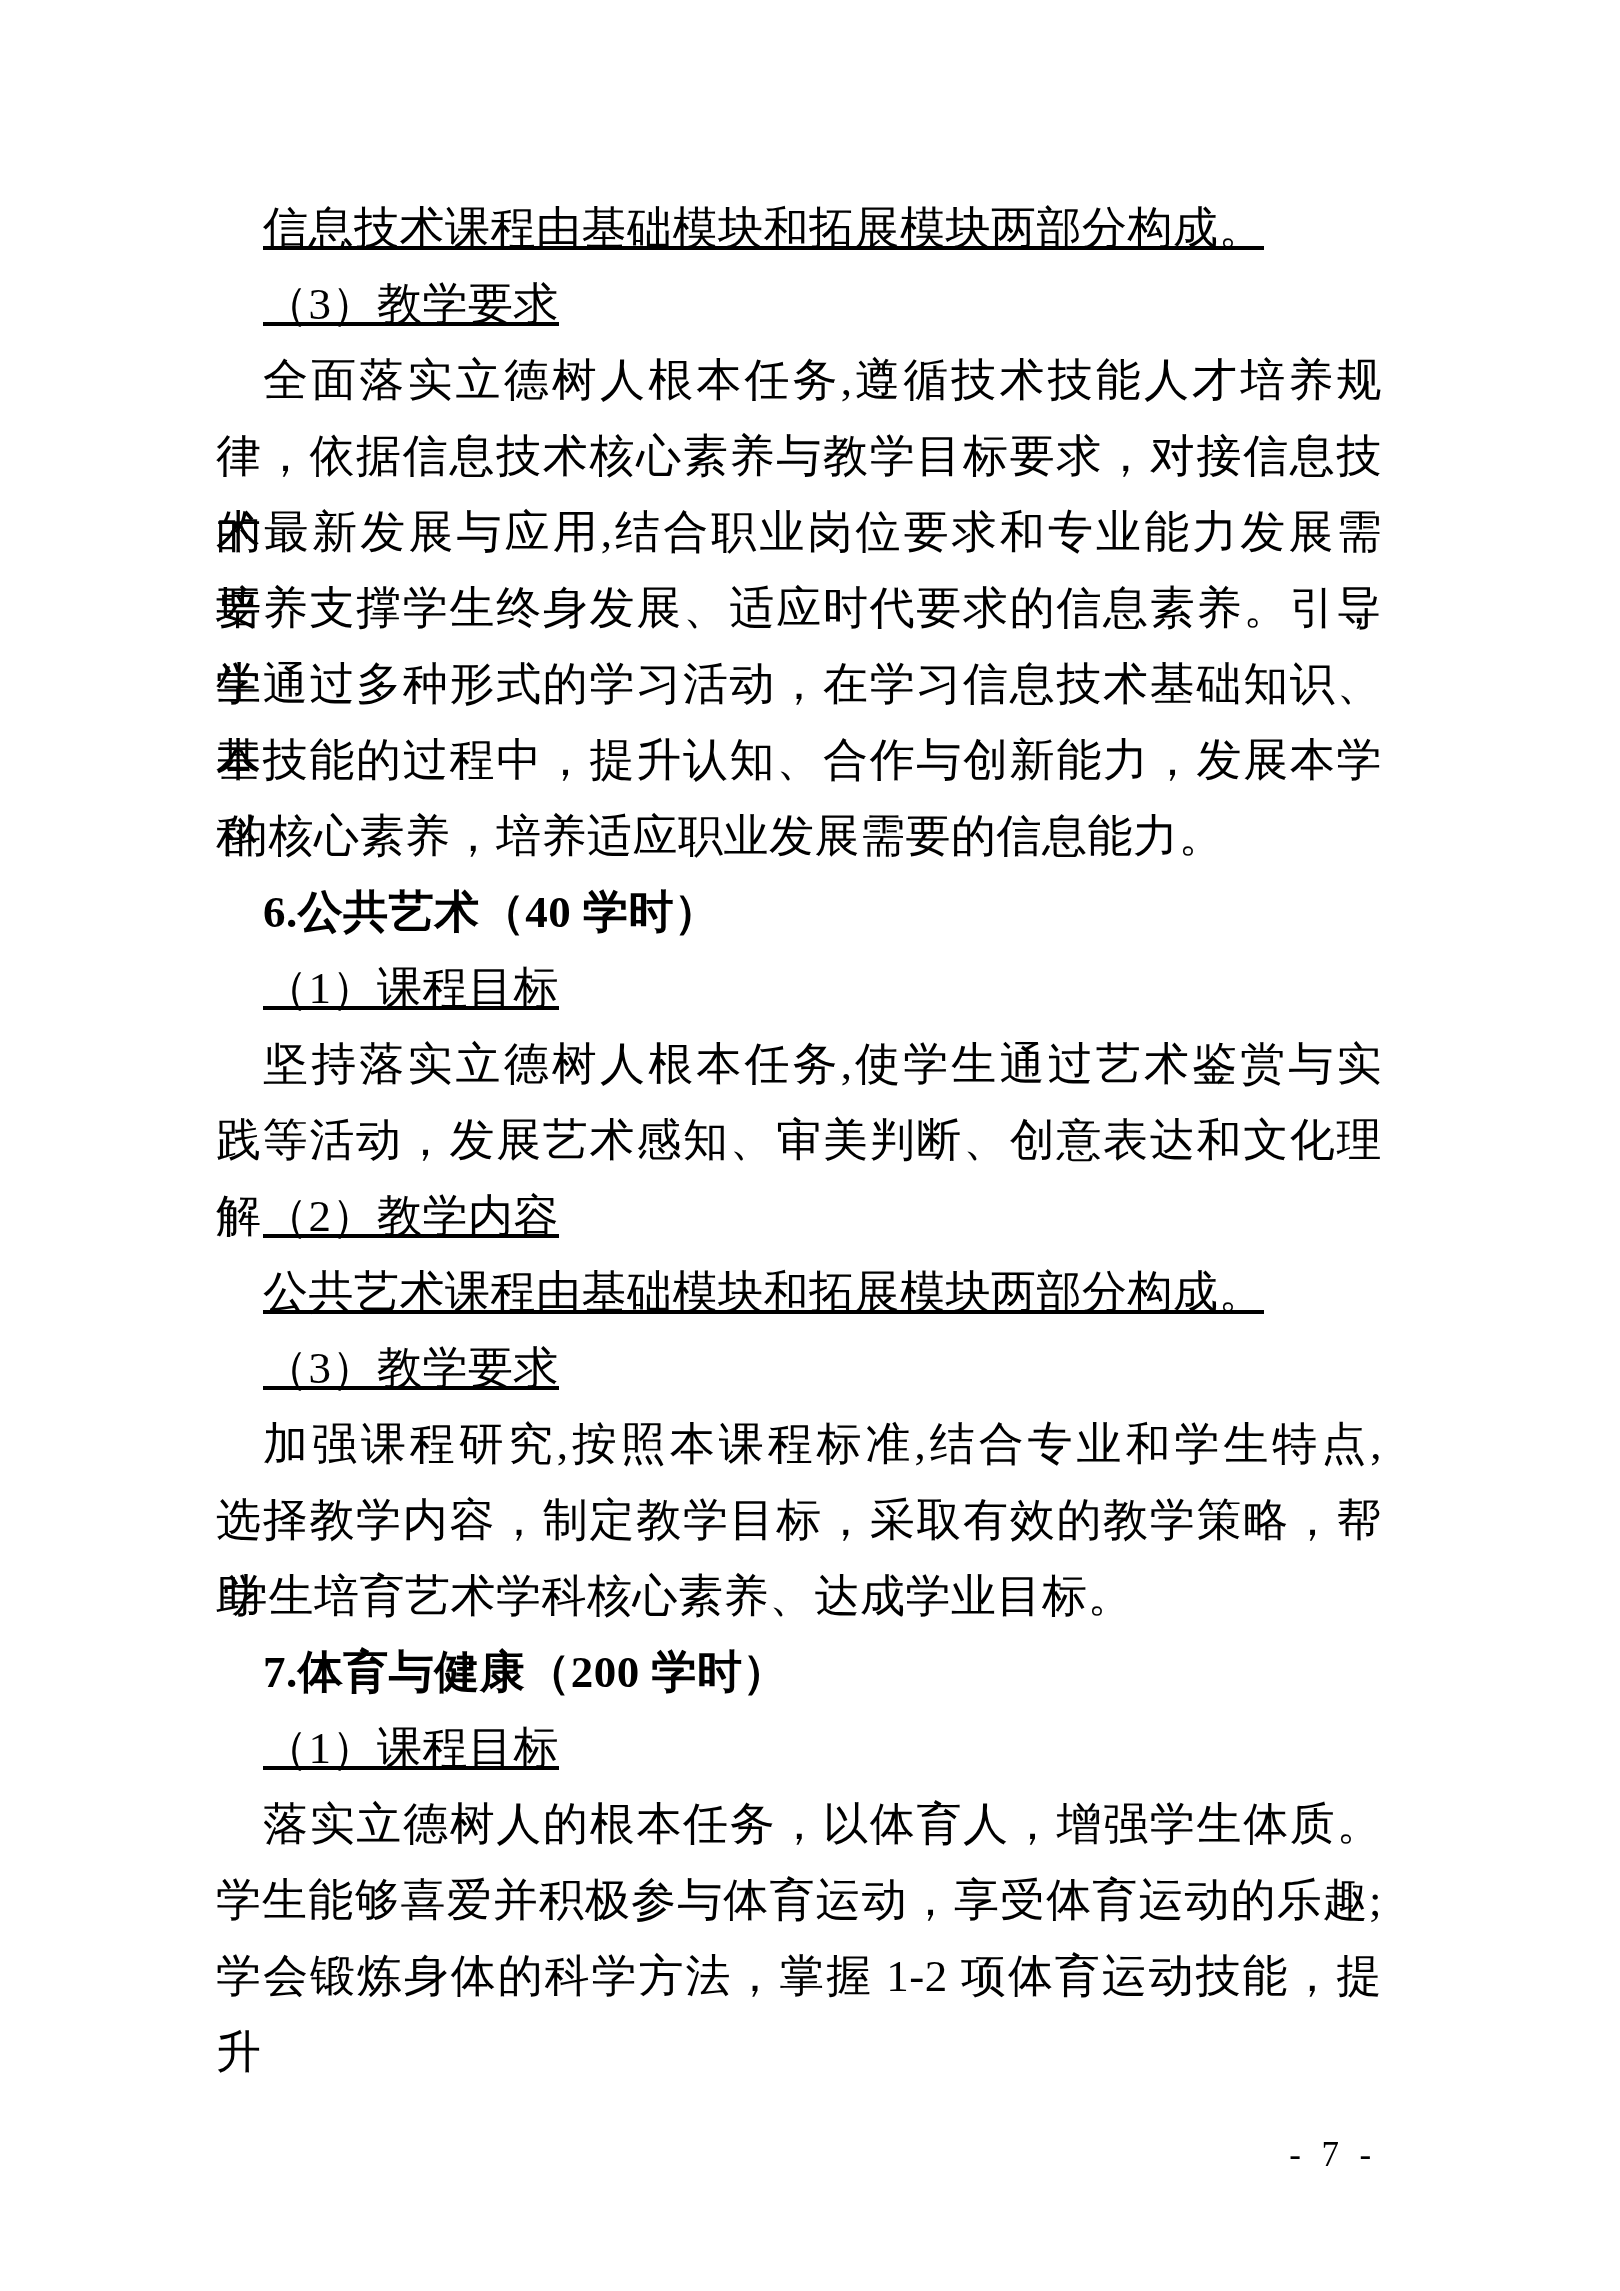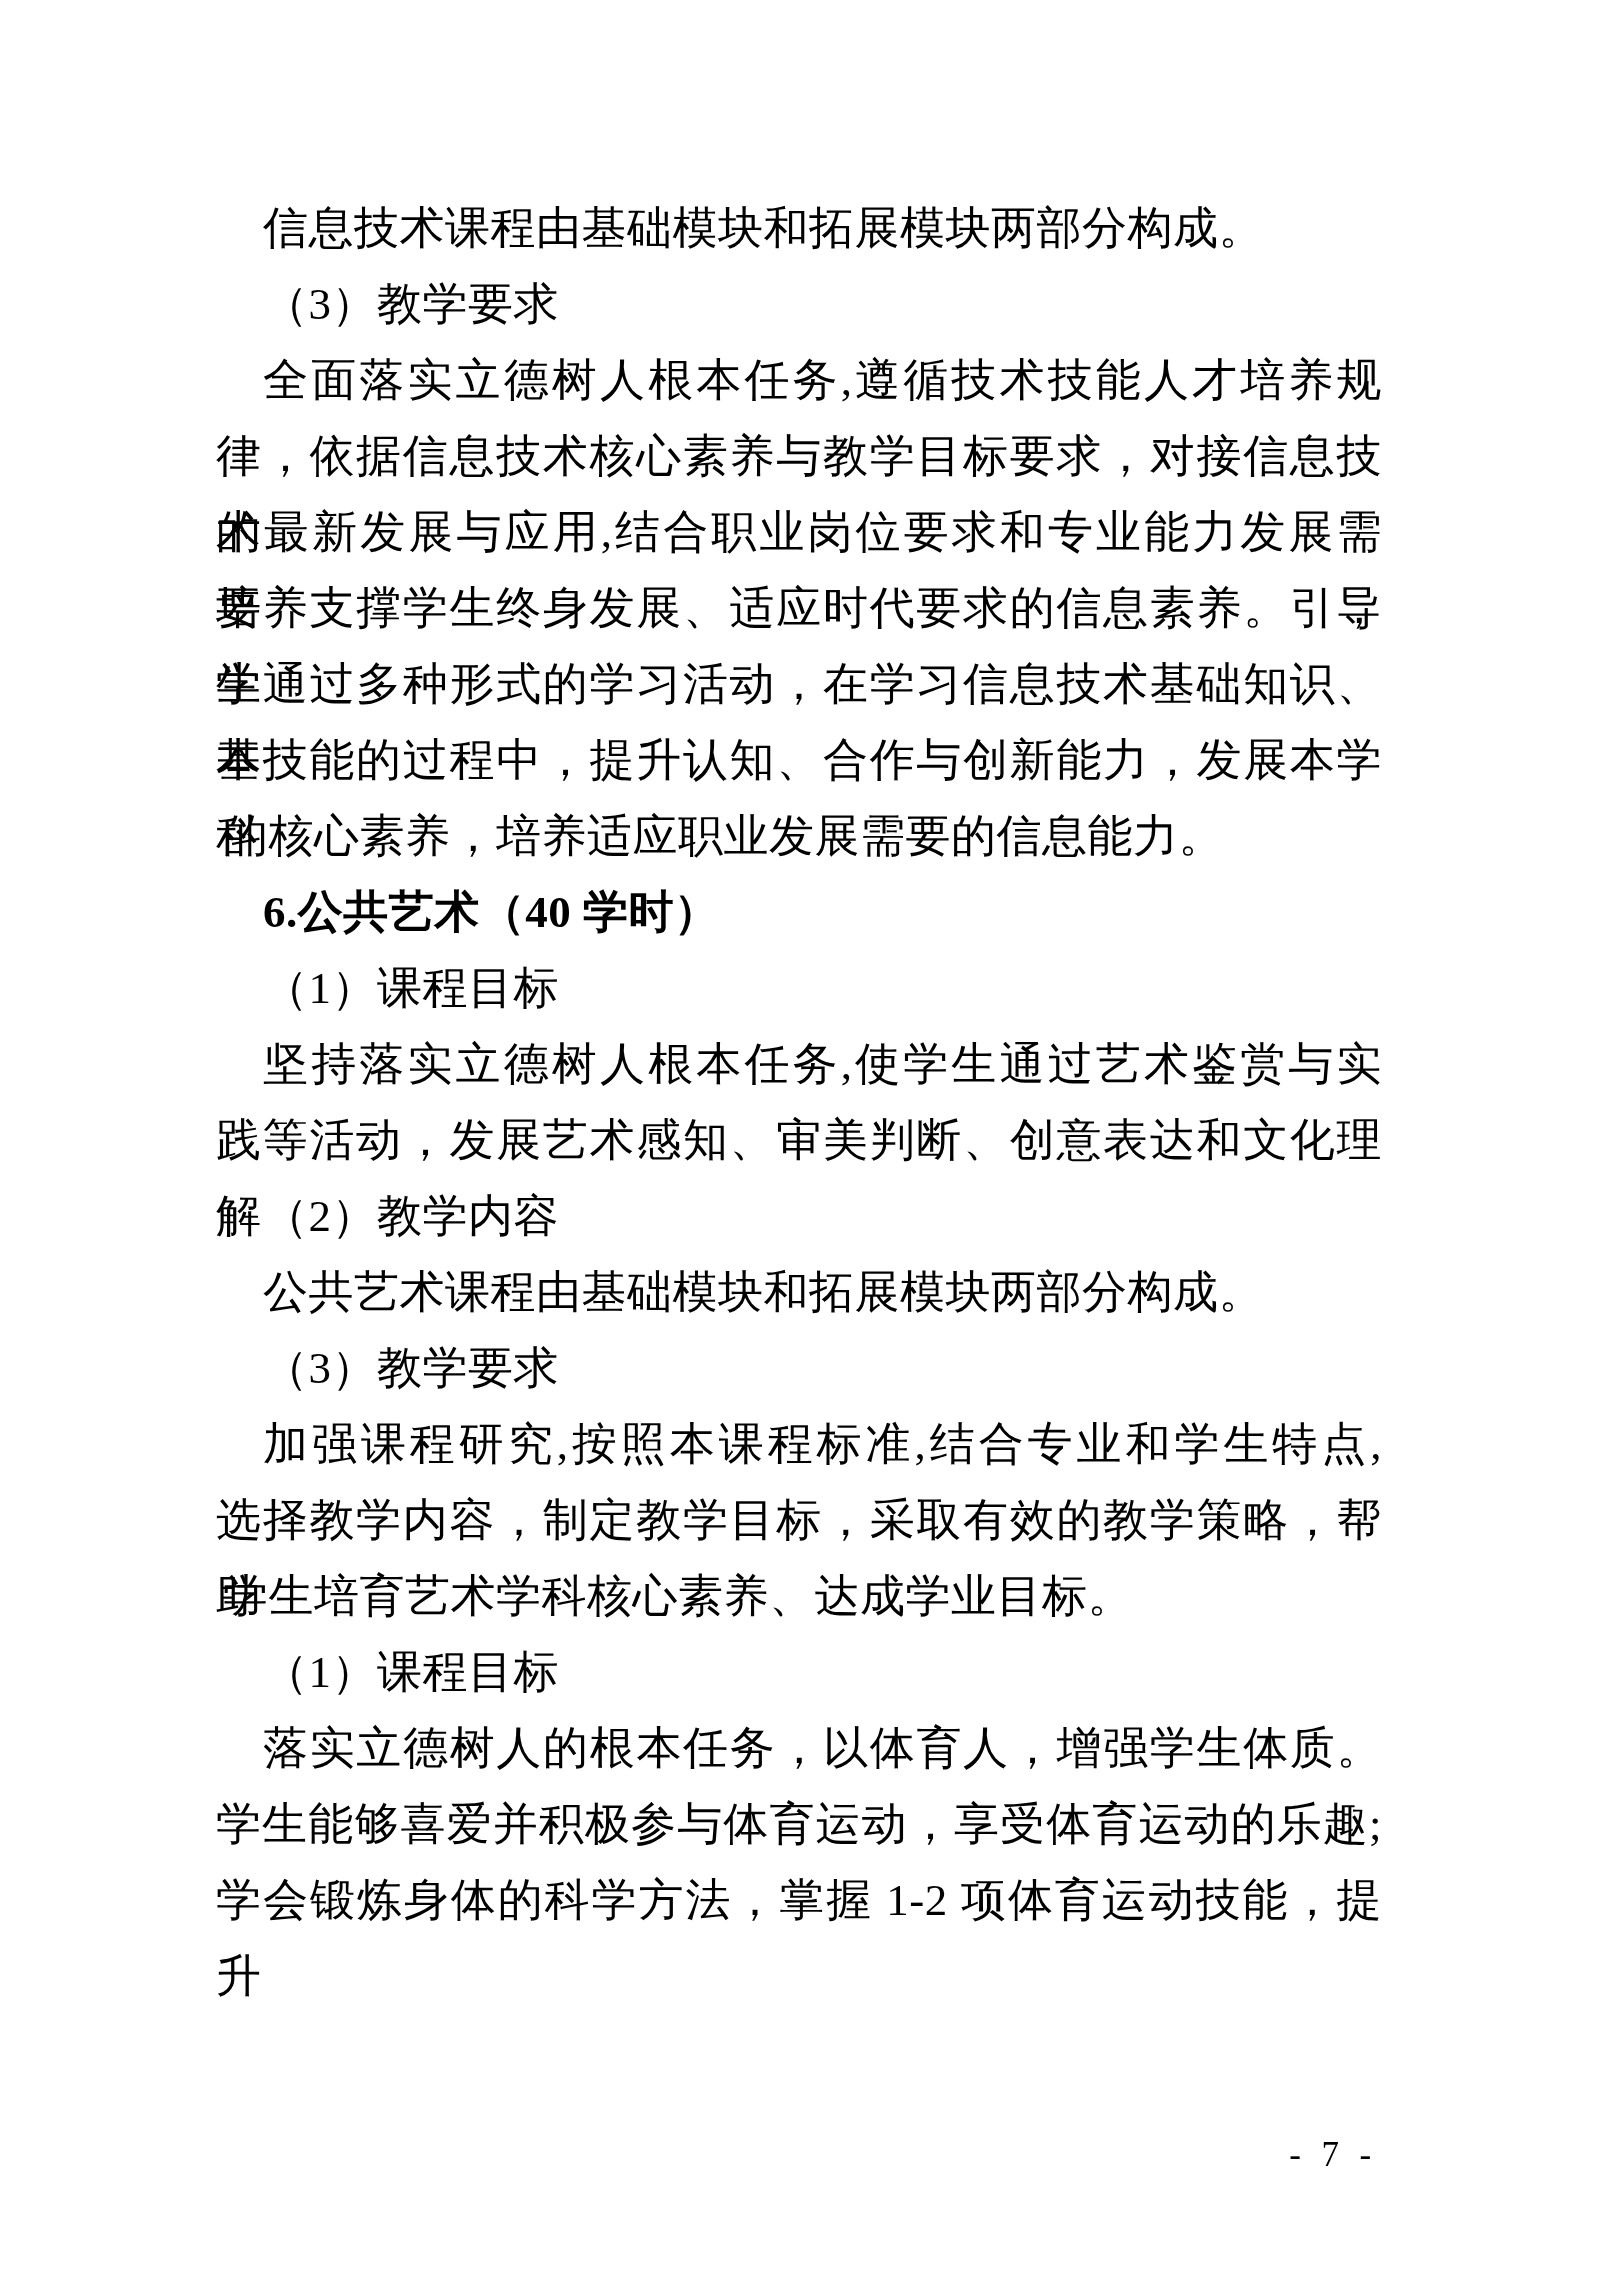--- a/index.html
+++ b/index.html
@@ -25,21 +25,21 @@
   }
   .line {
     font-size: 45px;
     line-height: 76px;
     height: 76px;
     text-align: left;
     white-space: normal;
     letter-spacing: 0.5px;
   }
   
-  .style-indent { text-indent: 47px; }
+  .style-indent { text-indent: 47px; text-decoration: underline; }
   
   .style-justify {
     text-align: justify;
     text-align-last: justify;
   }
   
   .style-indent-justify {
     text-indent: 47px;
     text-align: justify;
     text-align-last: justify;
@@ -78,20 +78,21 @@
       <div class="line style-heading">6.公共艺术（40 学时）</div>
       <div class="line style-indent">（1）课程目标</div>
       <div class="line style-indent-justify">坚持落实立德树人根本任务,使学生通过艺术鉴赏与实</div>
       <div class="line style-justify">践等活动，发展艺术感知、审美判断、创意表达和文化理解</div>
       <div class="line style-indent">（2）教学内容</div>
       <div class="line style-indent">公共艺术课程由基础模块和拓展模块两部分构成。</div>
       <div class="line style-indent">（3）教学要求</div>
       <div class="line style-indent-justify">加强课程研究,按照本课程标准,结合专业和学生特点,</div>
       <div class="line style-justify">选择教学内容，制定教学目标，采取有效的教学策略，帮助</div>
       <div class="line style-plain">学生培育艺术学科核心素养、达成学业目标。</div>
+      <div class="line style-heading">7.体育与健康（200 学时）</div>
       <div class="line style-indent">（1）课程目标</div>
       <div class="line style-indent-justify">落实立德树人的根本任务，以体育人，增强学生体质。</div>
       <div class="line style-justify">学生能够喜爱并积极参与体育运动，享受体育运动的乐趣;</div>
       <div class="line style-justify">学会锻炼身体的科学方法，掌握 1-2 项体育运动技能，提升</div>
     </div>
   <div class="page-number">- 7 -</div>
 </div>
 
 
 </body></html>

